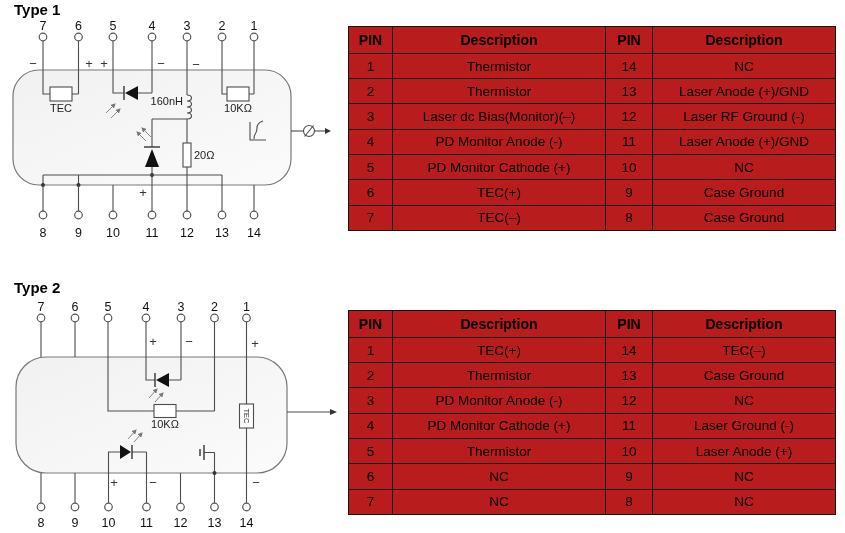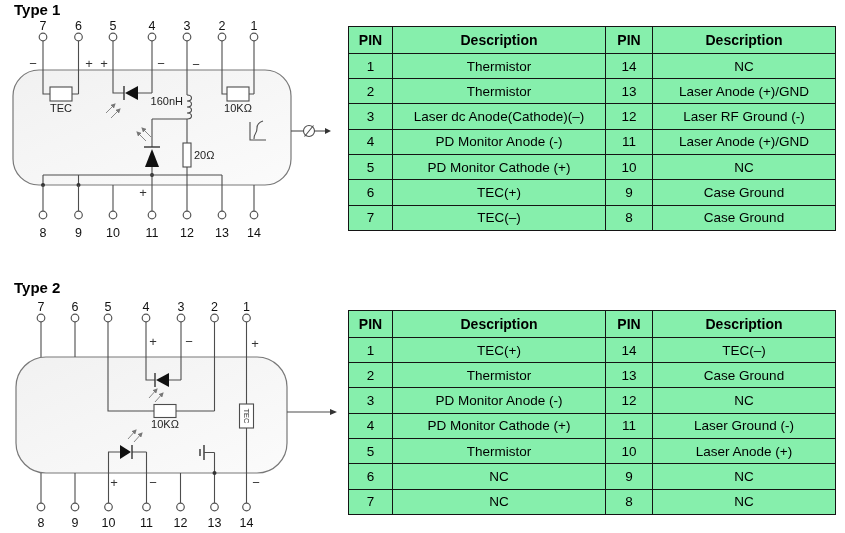--- a/index.html
+++ b/index.html
@@ -1,21 +1,21 @@
 <!DOCTYPE html>
 <html><head>
 <meta charset="utf-8">
 <style>
   html,body{margin:0;padding:0;background:#fff;}
   #stage{position:relative;width:845px;height:533px;background:#ffffff;
          font-family:"Liberation Sans",sans-serif;overflow:hidden;}
   .title{position:absolute;left:14px;font-size:15px;font-weight:bold;color:#000;}
   .diagram-svg{position:absolute;left:0;}
   .pin-table-wrap{position:absolute;left:348px;width:487px;height:205px;}
-  table.pin-table{border-collapse:collapse;width:100%;height:100%;table-layout:fixed;background:#86efac;}
+  table.pin-table{border-collapse:collapse;width:100%;height:100%;table-layout:fixed;background:#b91c1c;}
   table.pin-table th,table.pin-table td{
       border:1.6px solid #141414;text-align:center;vertical-align:middle;
       font-size:13.5px;color:#000;padding:0 2px;white-space:nowrap;overflow:hidden;}
   table.pin-table th{font-size:14px;font-weight:bold;}
   
   .wire{stroke:#4d4d4d;stroke-width:1.1;fill:none;}
   .edge{stroke:#787878;stroke-width:1.2;}
   .comp{fill:#ffffff;stroke:#4d4d4d;stroke-width:1.1;}
   .pinc{fill:#ffffff;stroke:#555555;stroke-width:1.2;}
   .diode{fill:#111111;stroke:none;}
@@ -177,21 +177,21 @@
         <td>NC</td>
       </tr>
       <tr>
         <td>2</td>
         <td>Thermistor</td>
         <td>13</td>
         <td>Laser Anode (+)/GND</td>
       </tr>
       <tr>
         <td>3</td>
-        <td>Laser dc Anode(Cathode)(–)</td>
+        <td>Laser dc Bias(Monitor)(–)</td>
         <td>12</td>
         <td>Laser RF Ground (-)</td>
       </tr>
       <tr>
         <td>4</td>
         <td>PD Monitor Anode (-)</td>
         <td>11</td>
         <td>Laser Anode (+)/GND</td>
       </tr>
       <tr>

